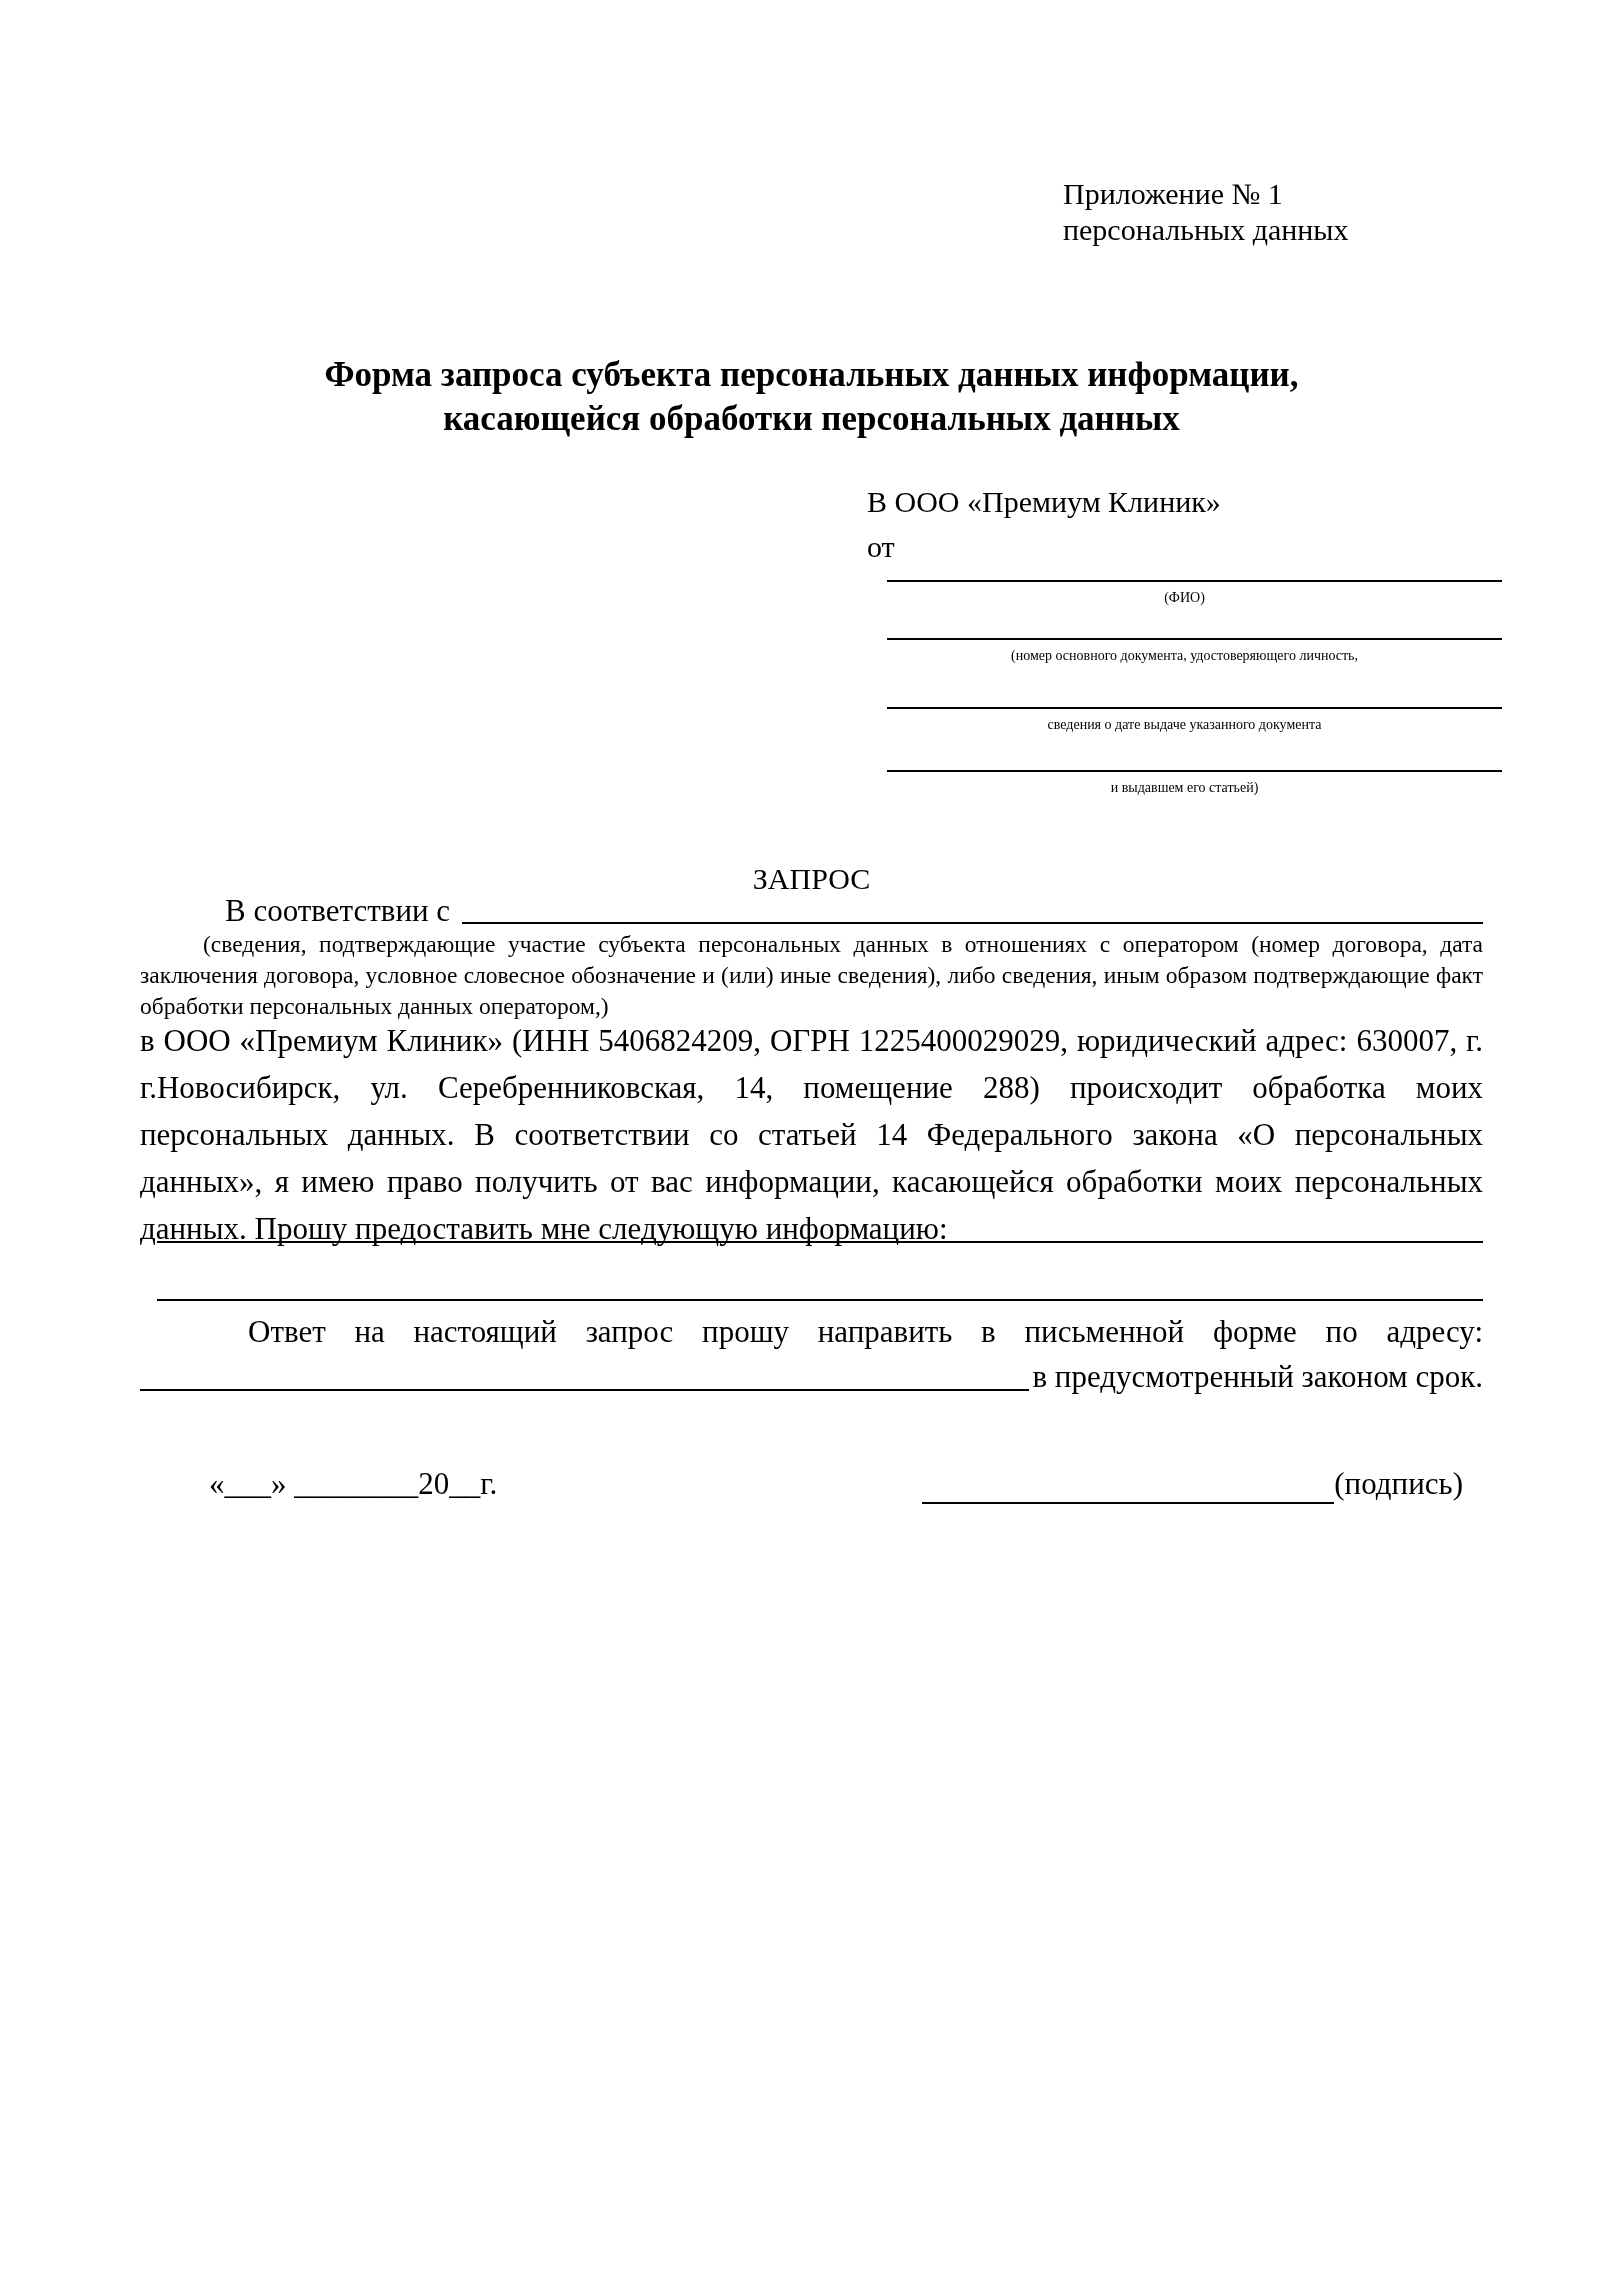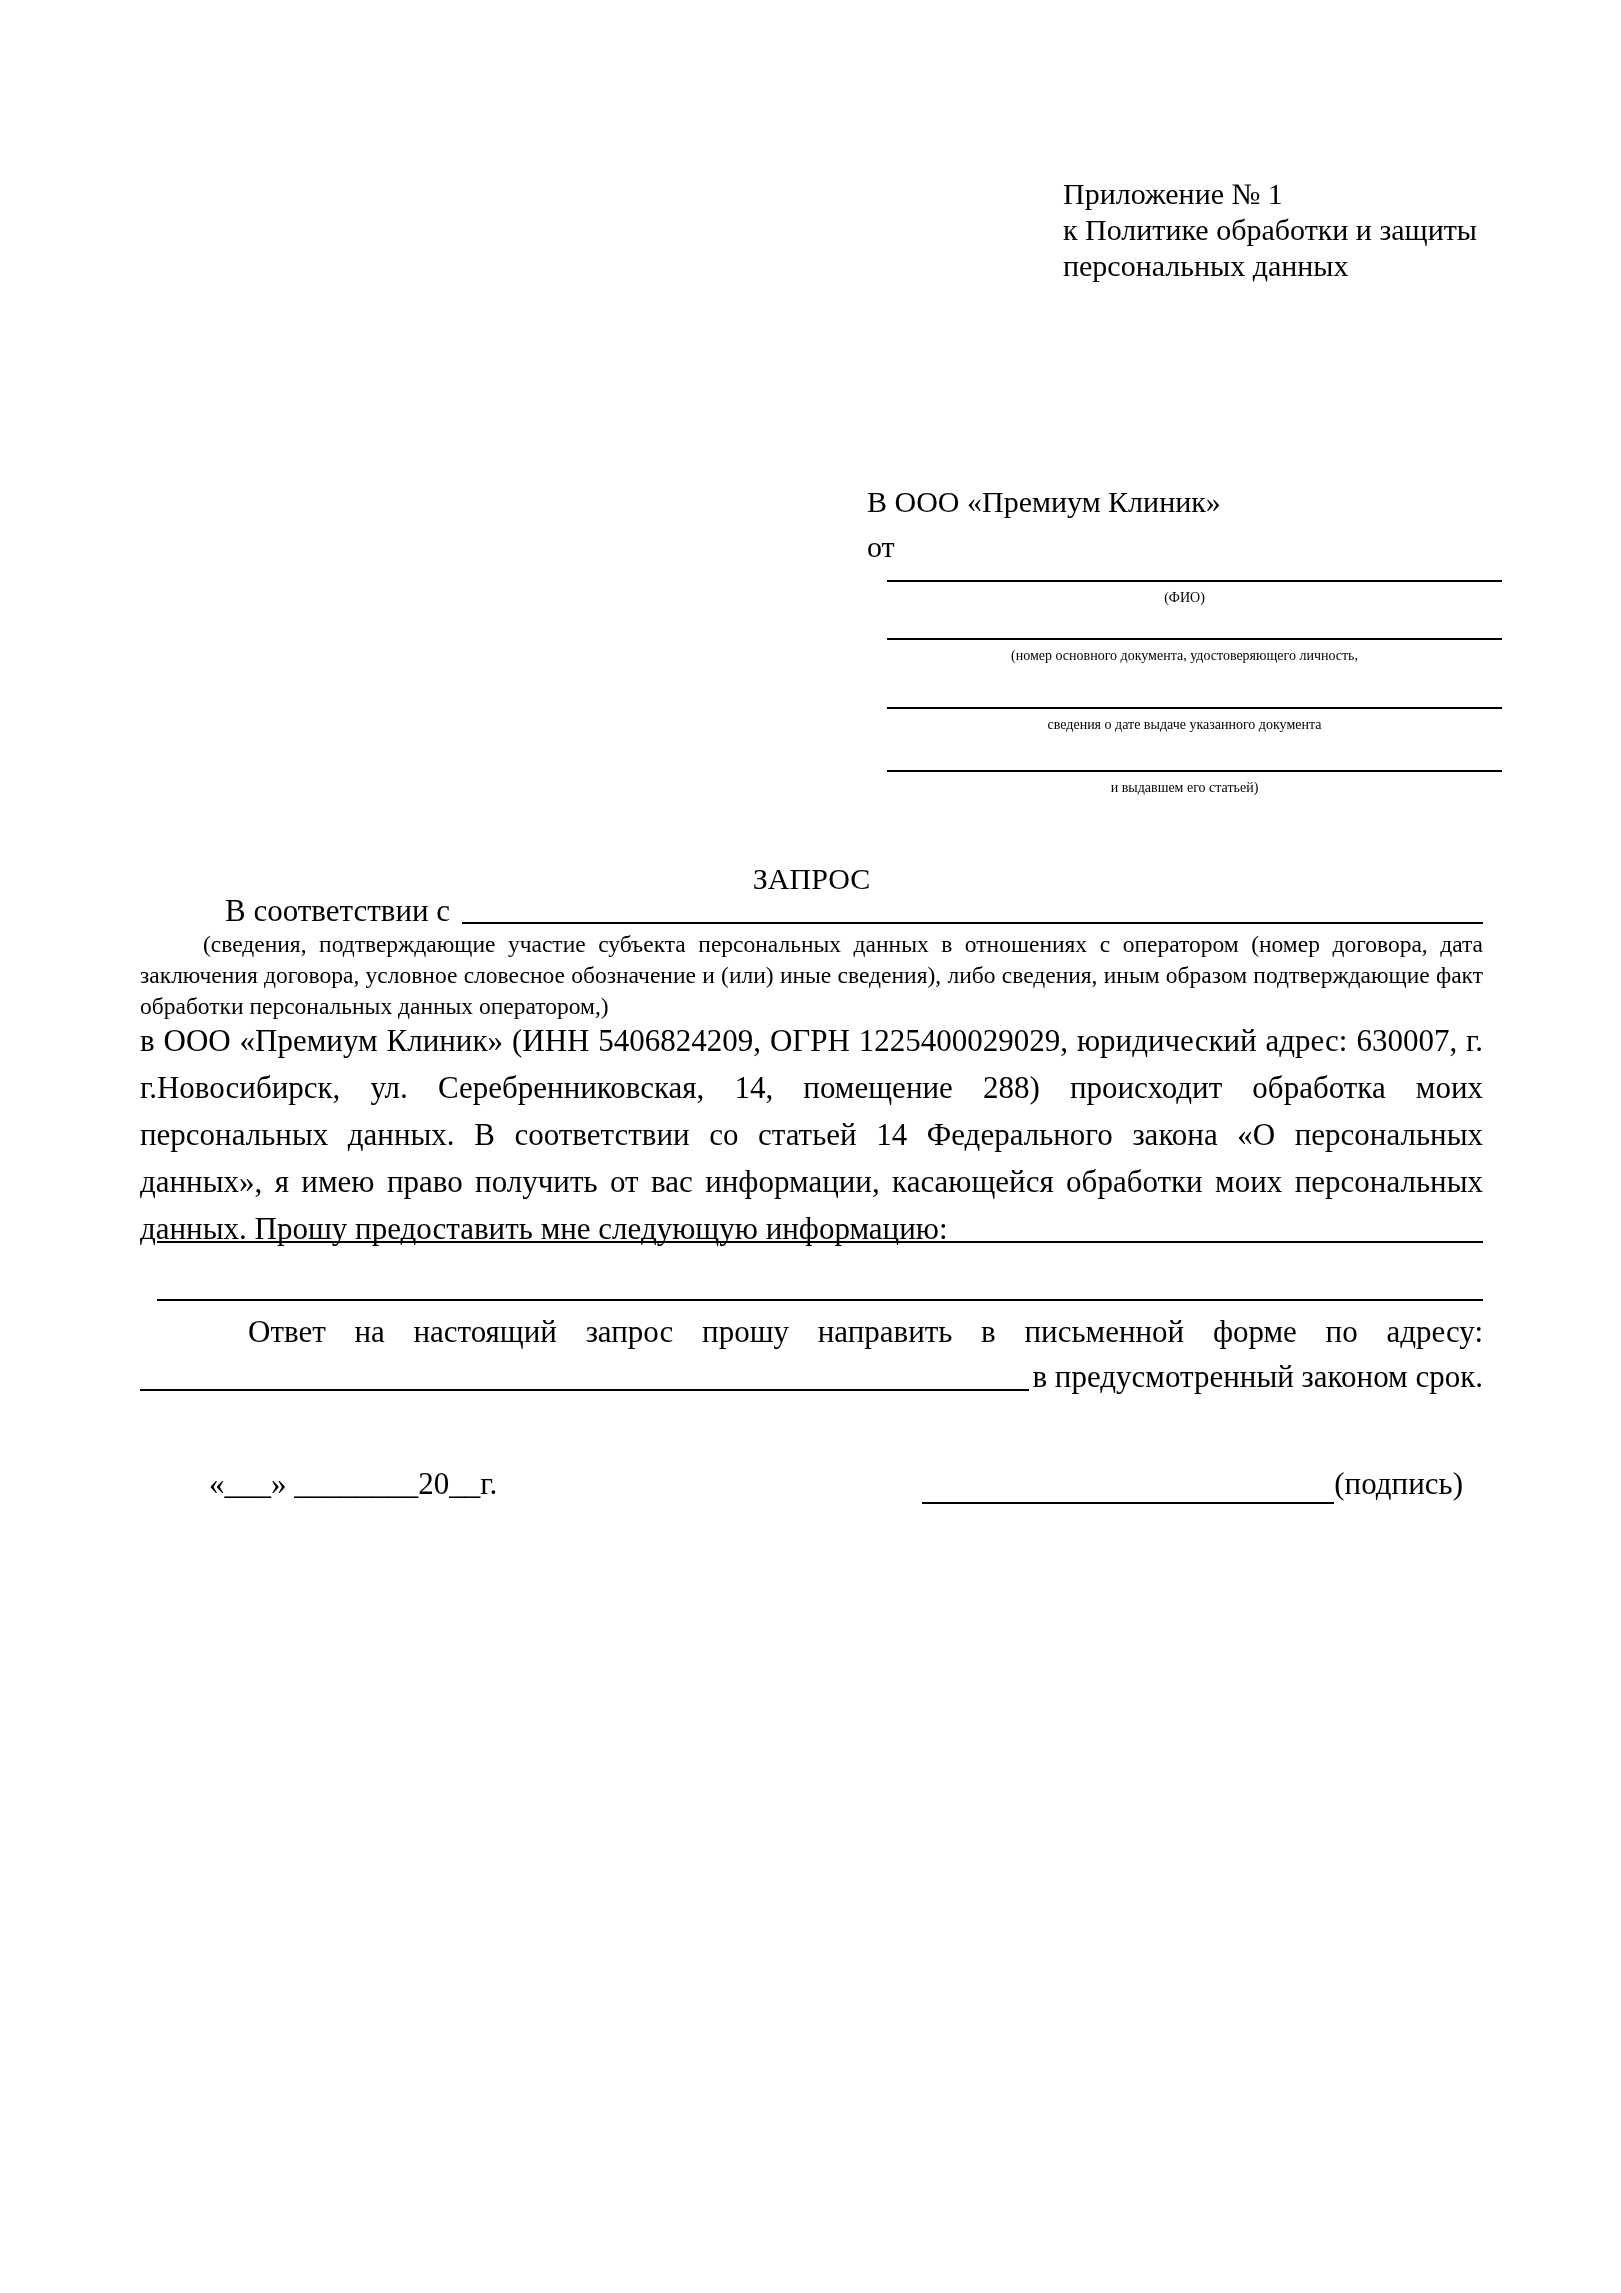--- a/index.html
+++ b/index.html
@@ -87,24 +87,26 @@
   .sig-line { width: 412px; border-bottom: 2.9px solid #000; height: 33px; }
   .sig-caption { white-space: nowrap; }
 </style>
 </head>
 <body>
 
 <div class="page">
 
   <div class="abs appendix">
     <div>Приложение № 1</div>
-    <div>к Политике обработки и защиты</div>
     <div>персональных данных</div>
   </div>
 
+  <div class="abs title-wrap">
+    <div class="title">Форма запроса субъекта персональных данных информации, касающейся обработки персональных данных</div>
+  </div>
 
   <div class="abs addressee">
     <div>В ООО «Премиум Клиник»</div>
     <div class="addr-from">от</div>
 
     <div class="blank-line bl-1"></div>
     <div class="caption">(ФИО)</div>
 
     <div class="blank-line bl-2"></div>
     <div class="caption">(номер основного документа, удостоверяющего личность,</div>

